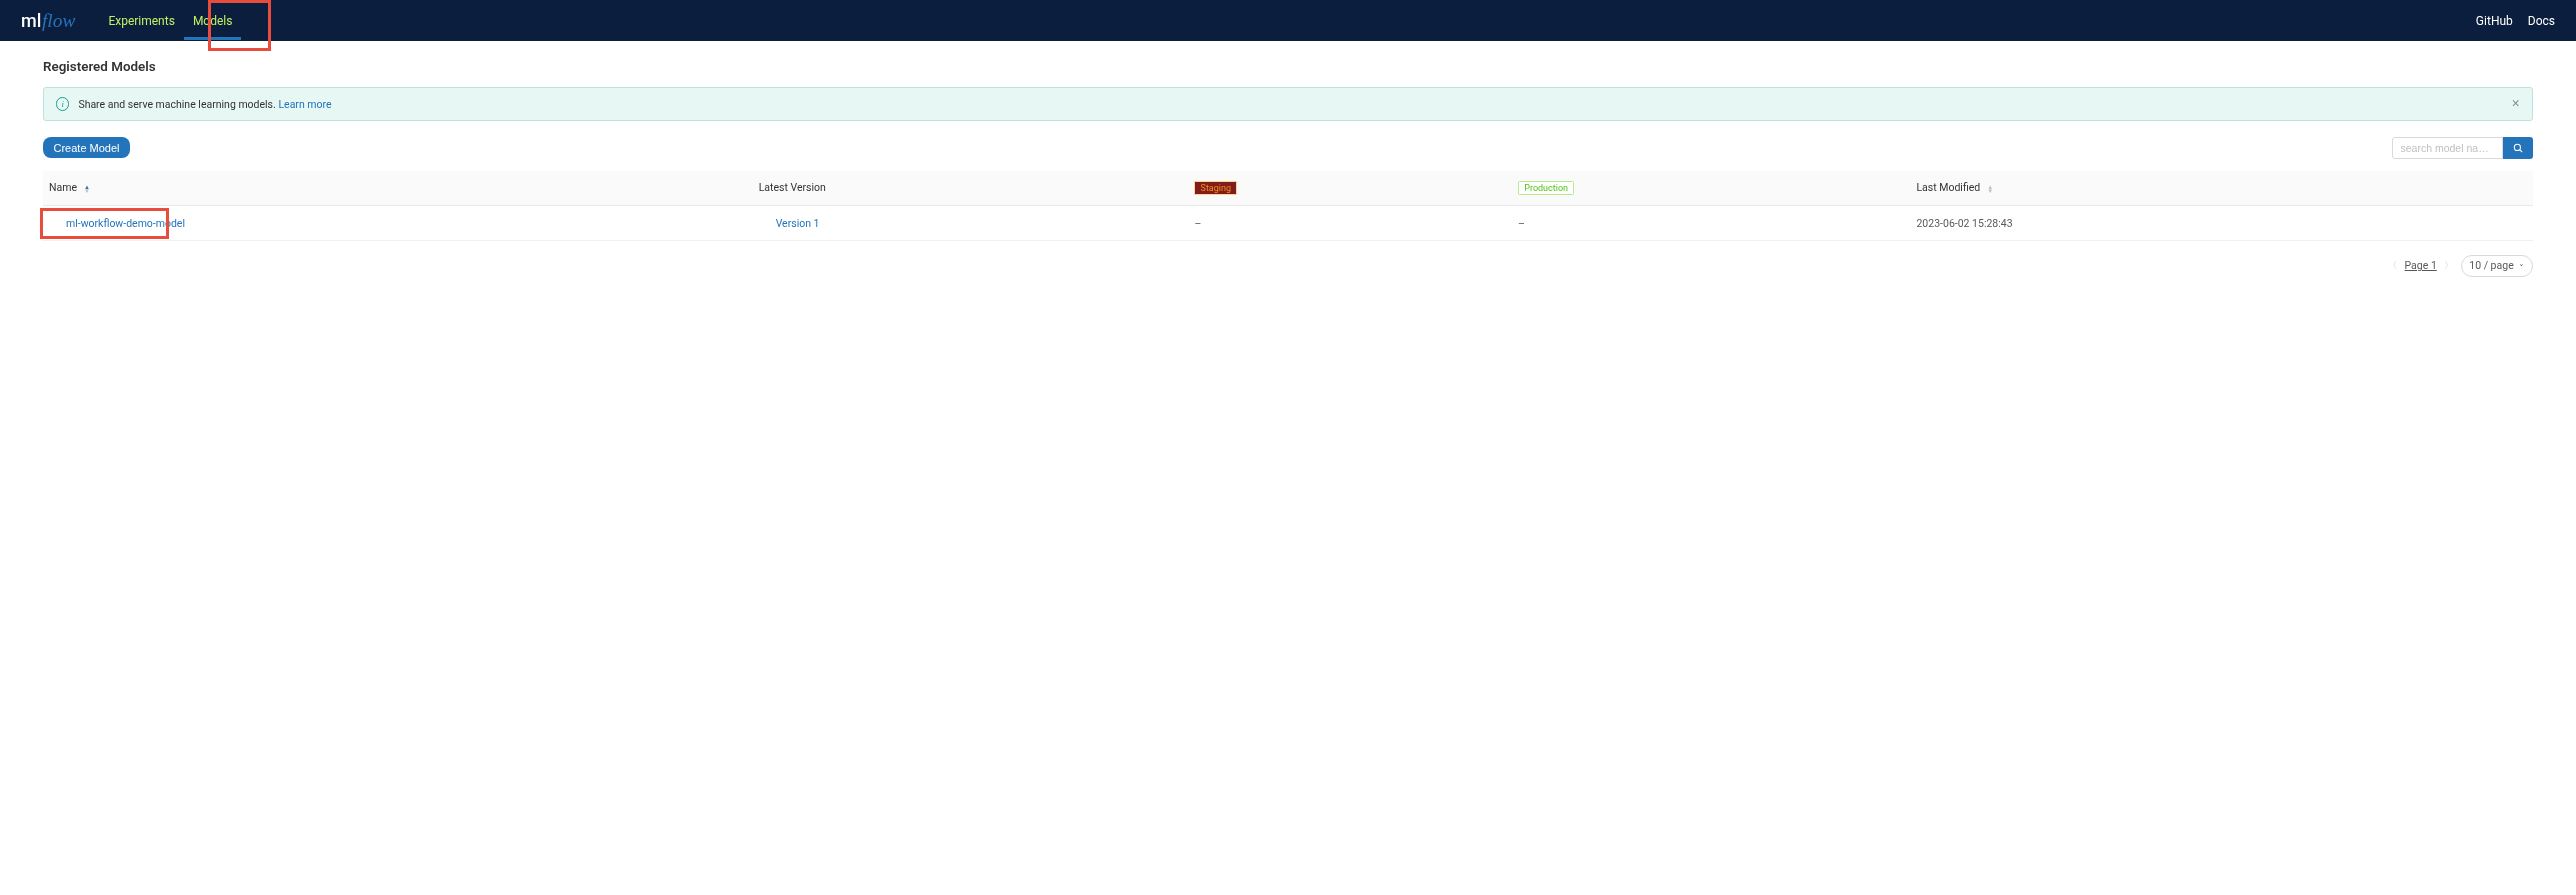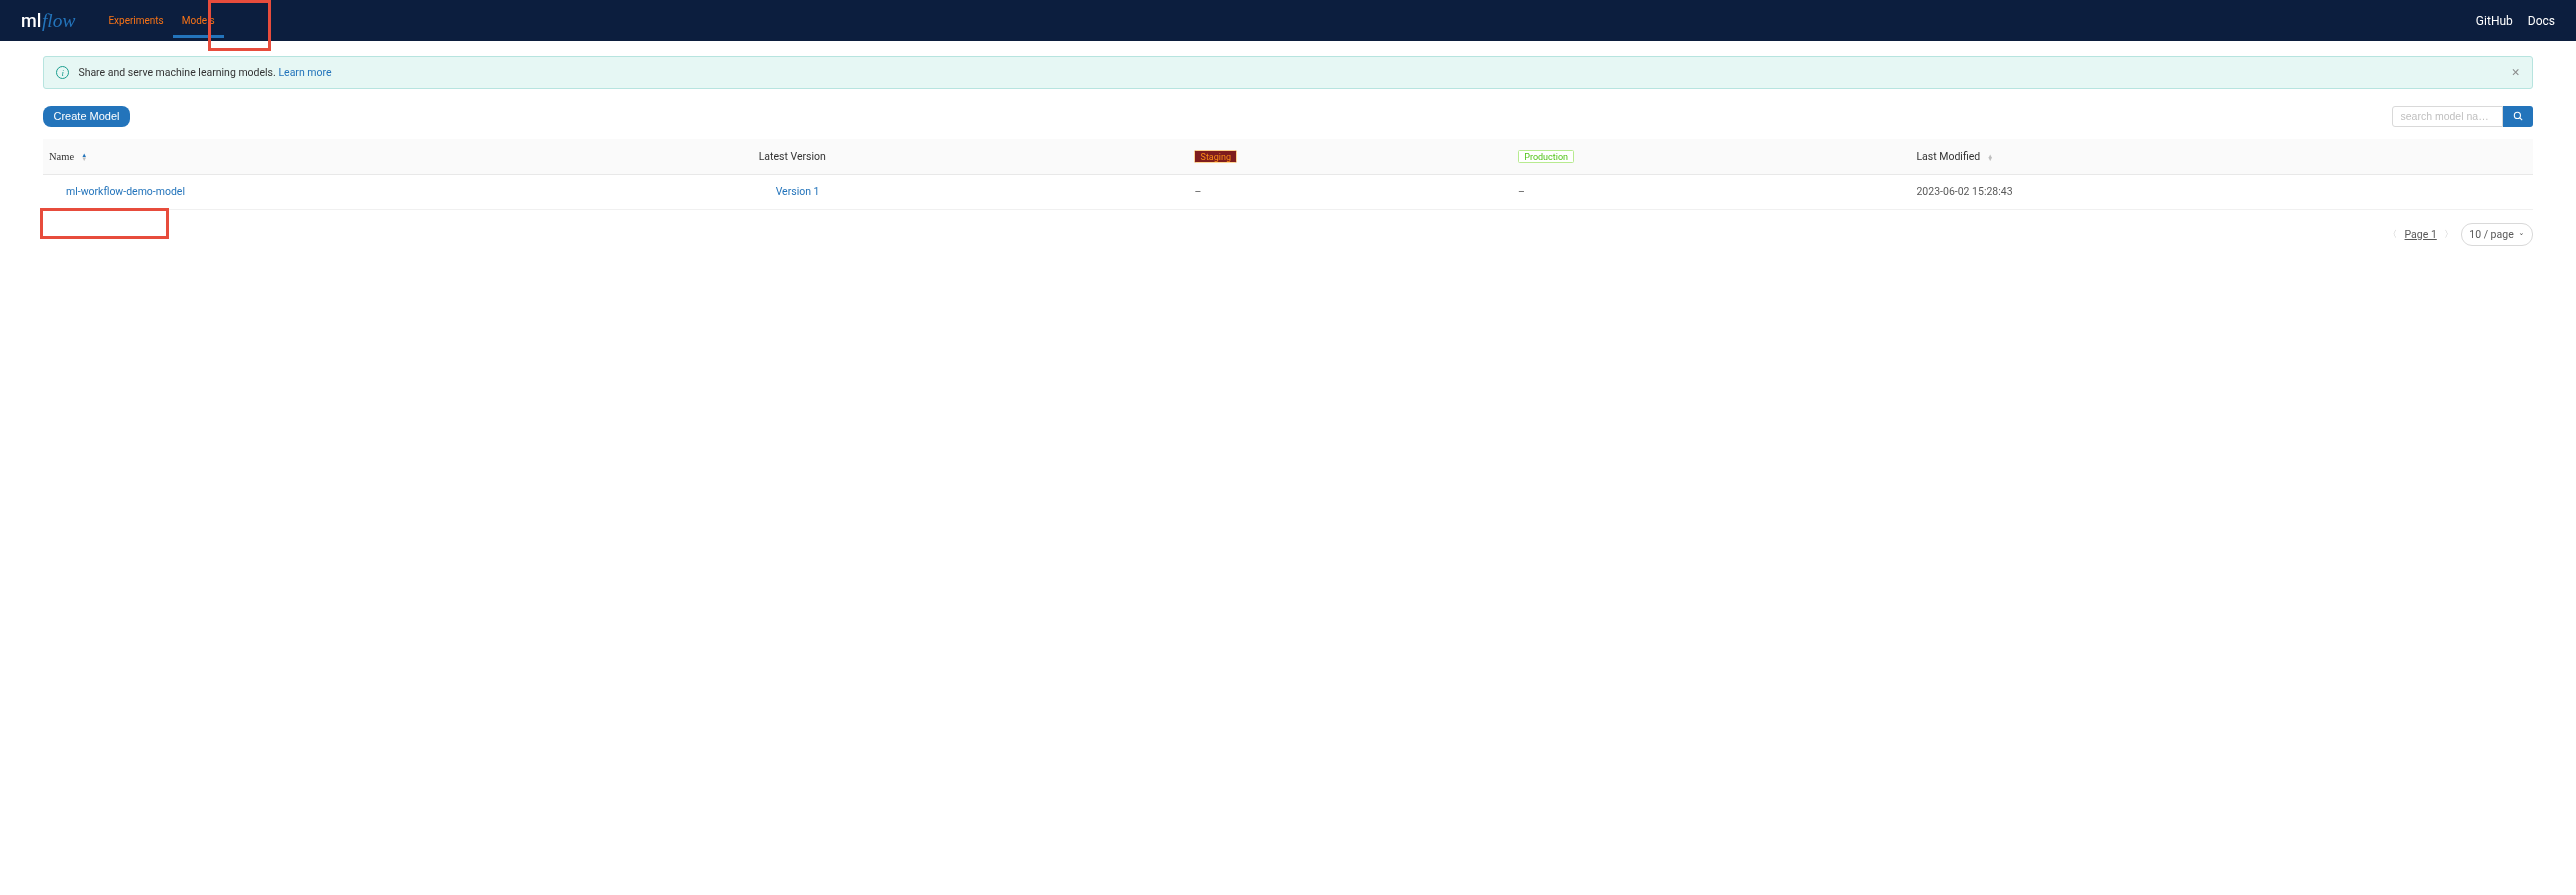--- a/index.html
+++ b/index.html
@@ -4,21 +4,21 @@
 <style>
 * { box-sizing: border-box; margin: 0; padding: 0; }
 body { font-family: -apple-system, BlinkMacSystemFont, "Segoe UI", Roboto, "Helvetica Neue", Arial, sans-serif; background: #fff; color: #333; font-size: 10.5px; }
 
 .header { background: #0c1e3e; height: 41px; display: flex; align-items: center; padding: 0 21px; justify-content: space-between; }
 .header-left { display: flex; align-items: center; gap: 24px; }
 .logo { display: flex; align-items: baseline; font-size: 18px; font-weight: 500; }
 .logo-ml { color: #fff; }
 .logo-flow { color: #2374bb; font-family: Georgia, serif; font-style: italic; font-weight: 400; font-size: 19.4px; margin-left: 0.7px; }
 .nav { display: flex; gap: 0; }
-.nav-item { color: #f97316; font-size: 10px; padding: 12px 9px; position: relative; cursor: pointer; }
+.nav-item { color: #bef264; font-size: 12px; padding: 12px 9px; position: relative; cursor: pointer; }
 .nav-item.active::after { content: ""; position: absolute; bottom: 0; left: 0; right: 0; height: 3px; background: #2374bb; }
 .header-right { display: flex; gap: 15px; align-items: center; }
 .header-link { color: #fff; font-size: 12px; cursor: pointer; }
 
 .highlight-box { border: 3px solid #e74c3c; position: absolute; pointer-events: none; }
 .hl-models { top: 0; left: 208px; width: 63px; height: 51px; }
 .hl-model-link { top: 208px; left: 40px; width: 129px; height: 31px; }
 
 .content { padding: 15px 43px; }
 .page-title { font-size: 13.4px; font-weight: 600; margin: 3px 0 13.4px 0; color: #333; }
@@ -32,21 +32,21 @@
 .toolbar { display: flex; justify-content: space-between; align-items: center; margin-bottom: 12px; }
 .btn-primary { background: #2374bb; color: #fff; border: none; border-radius: 8px; padding: 4.5px 10.5px; font-size: 11px; cursor: pointer; }
 .search-wrap { display: flex; }
 .search-input { border: 0.7px solid #d9d9d9; border-radius: 3px 0 0 3px; padding: 3.7px 7.5px; font-size: 10.5px; width: 111px; color: #333; }
 .search-input::placeholder { color: #bfbfbf; }
 .search-btn { background: #2374bb; border: none; border-radius: 0 3px 3px 0; width: 30px; display: flex; align-items: center; justify-content: center; cursor: pointer; color: #fff; }
 
 .table { width: 100%; border-collapse: collapse; }
 .table thead th { background: #fafafa; text-align: left; padding: 10.5px 6px; font-weight: 400; color: #333; border-bottom: 0.7px solid #e8e8e8; font-size: 10.5px; }
 .table thead th:first-child { padding-left: 6px; }
-.col-name { width: 28.5%; font-family: Liberation Serif, serif; }
+.col-name { width: 28.5%; }
 .col-latest { width: 17.5%; }
 .col-staging { width: 13%; }
 .col-production { width: 16%; }
 .col-modified { width: 25%; }
 .sort-icons { display: inline-flex; flex-direction: column; margin-left: 4.5px; line-height: 3.7px; vertical-align: middle; font-size: 6px; }
 .sort-up { color: #2374bb; }
 .sort-down { color: #bfbfbf; }
 .sort-neutral .sort-up, .sort-neutral .sort-down { color: #bfbfbf; }
 .badge { display: inline-block; padding: 0.7px 5.2px; border-radius: 1.5px; font-size: 9px; border: 0.7px solid; }
 .badge-staging { color: #fa8c16; border-color: #ffd591; background: #7f1d1d; }
@@ -75,20 +75,21 @@
   </div>
   <div class="header-right">
     <div class="header-link">GitHub</div>
     <div class="header-link">Docs</div>
   </div>
 </div>
 
 <div class="highlight-box hl-models"></div>
 
 <div class="content">
+  <h1 class="page-title">Registered Models</h1>
 
   <div class="alert">
     <div class="alert-icon">i</div>
     <div class="alert-text">
       <span>Share and serve machine learning models. </span><span class="alert-link">Learn more</span>
     </div>
     <div class="alert-close">✕</div>
   </div>
 
   <div class="toolbar">

